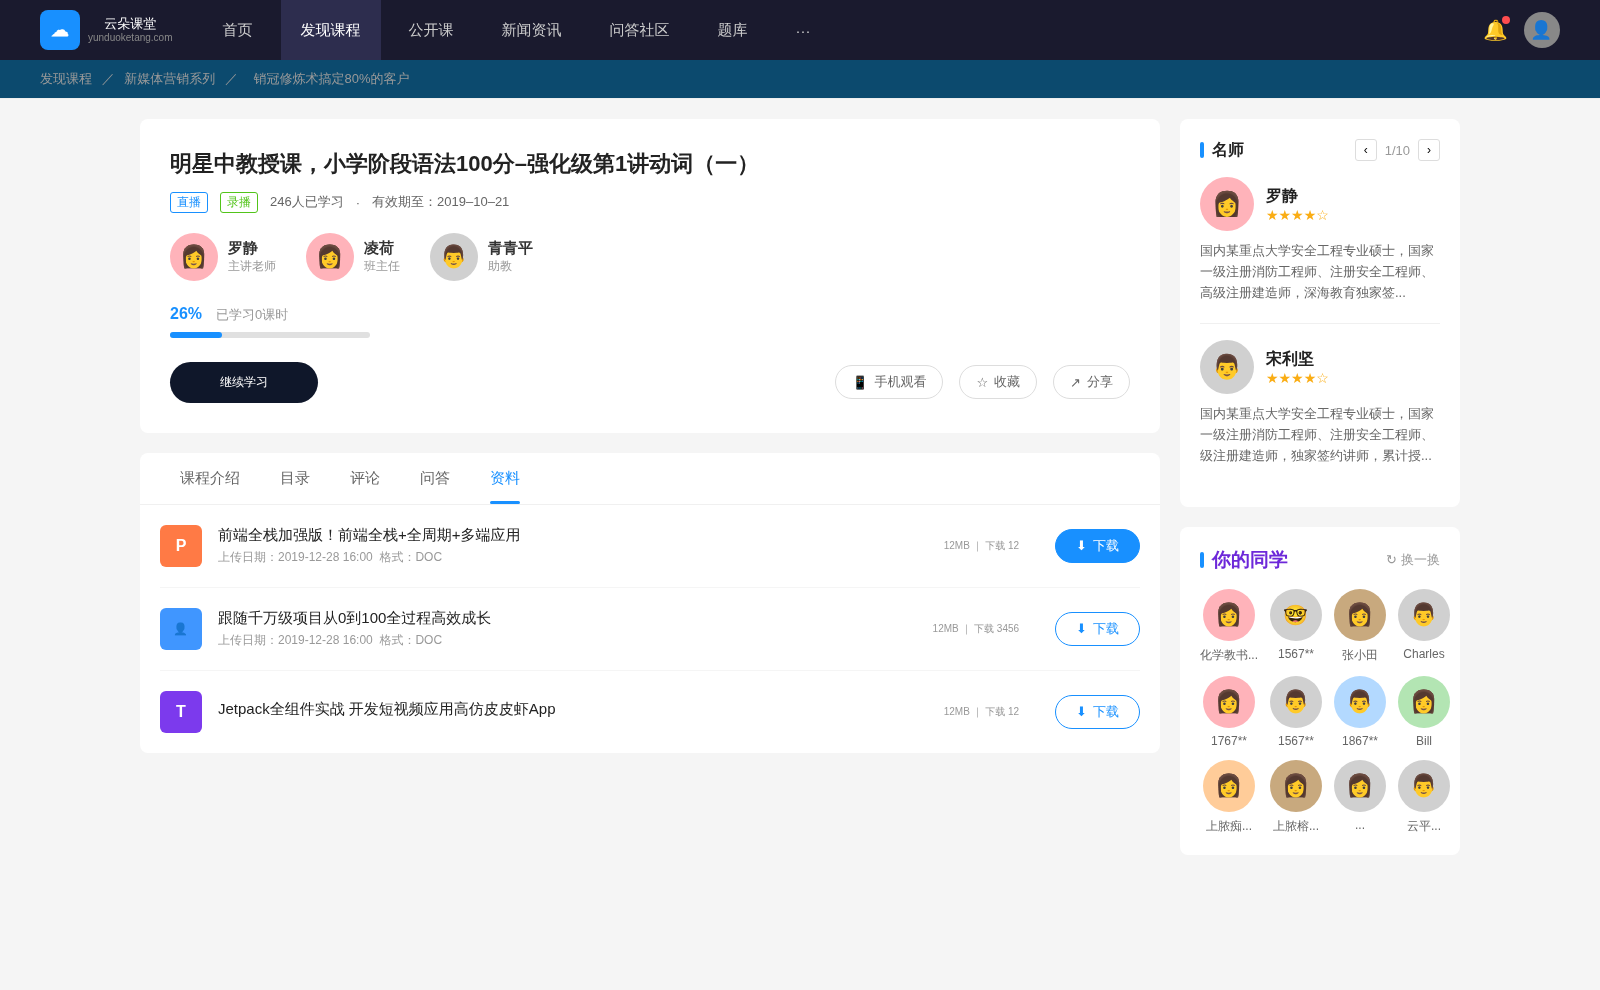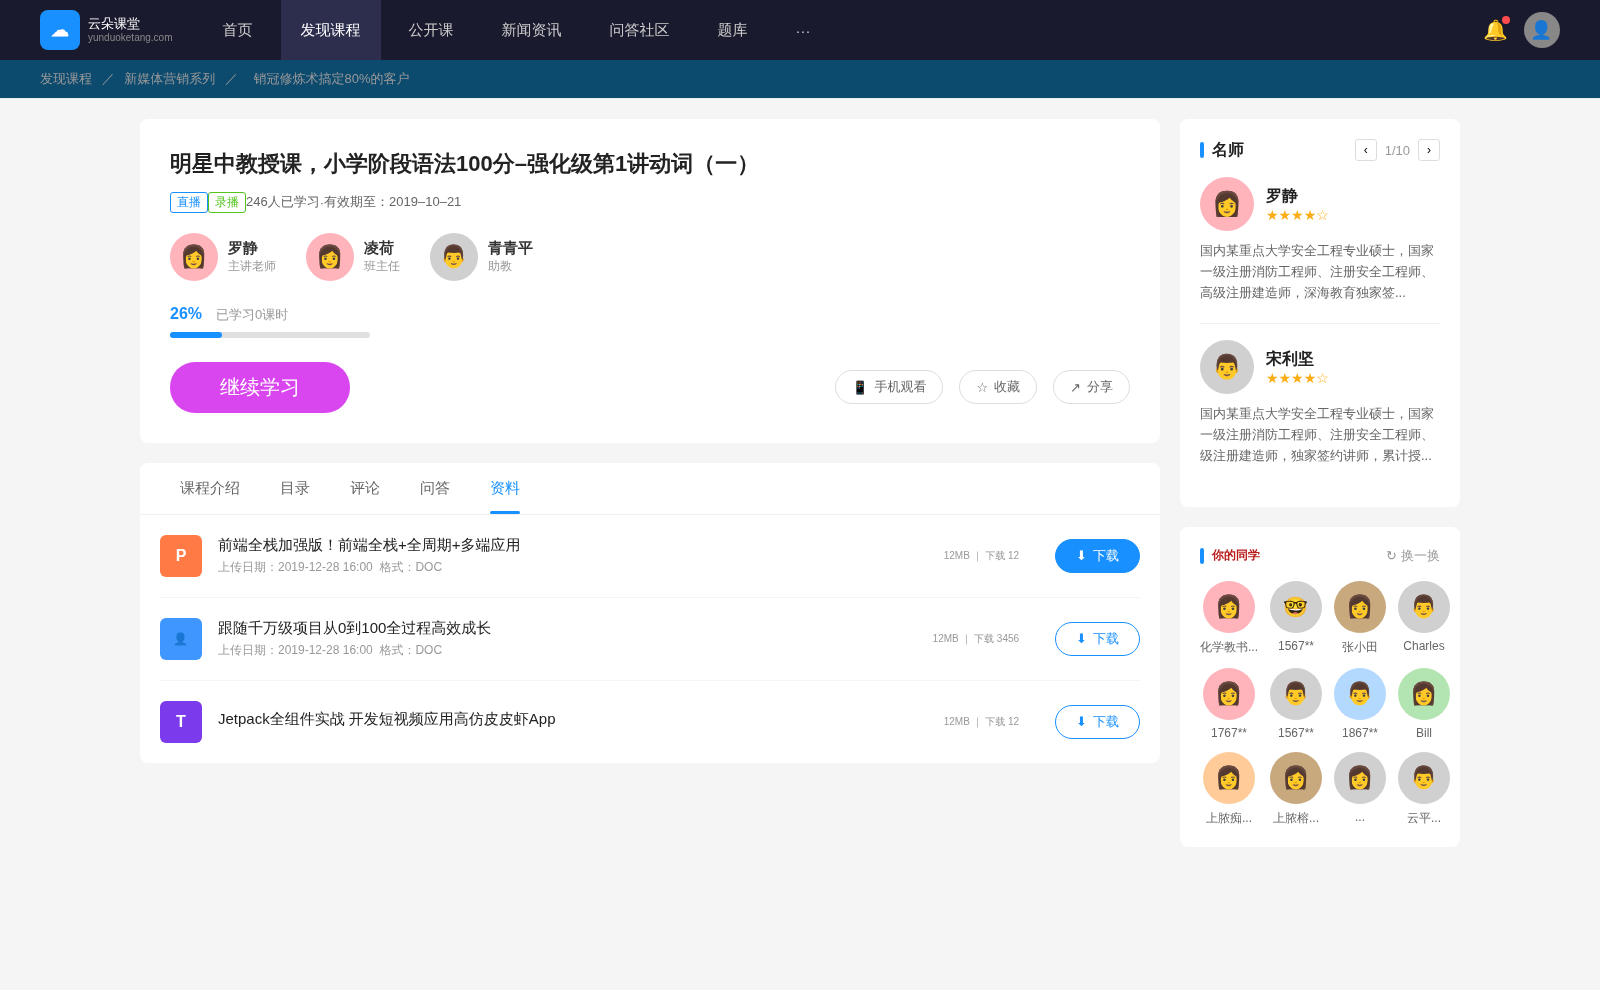--- a/index.html
+++ b/index.html
@@ -2,21 +2,21 @@
 <html><head>
   <meta charset="utf-8">
   <style>
     * { box-sizing: border-box; margin: 0; padding: 0; }
     body { font-family: -apple-system, BlinkMacSystemFont, "PingFang SC", "Microsoft YaHei", sans-serif; background: #f5f5f5; font-size: 14px; color: #333; }
 
     
     .navbar { background: #1a1a2e; height: 60px; display: flex; align-items: center; padding: 0 40px; gap: 0; }
     .logo { display: flex; align-items: center; gap: 8px; margin-right: 30px; }
     .logo-icon { width: 40px; height: 40px; background: #1890ff; border-radius: 8px; display: flex; align-items: center; justify-content: center; color: white; font-size: 18px; font-weight: bold; }
-    .logo-text { color: white; font-size: 13px; line-height: 1.2; }
+    .logo-text { color: white; font-size: 13px; line-height: 1.2; text-align: center; }
     .nav-items { display: flex; gap: 8px; flex: 1; }
     .nav-item { color: #ccc; padding: 0 20px; height: 60px; display: flex; align-items: center; cursor: pointer; font-size: 15px; white-space: nowrap; }
     .nav-item.active { background: #2d2d4e; color: white; }
     .nav-right { display: flex; align-items: center; gap: 16px; margin-left: auto; }
     .bell-icon { color: #ccc; font-size: 20px; position: relative; cursor: pointer; }
     .bell-dot { position: absolute; top: -2px; right: -2px; width: 8px; height: 8px; background: #ff4d4f; border-radius: 50%; }
     .avatar-nav { width: 36px; height: 36px; border-radius: 50%; background: #888; overflow: hidden; cursor: pointer; display: flex; align-items: center; justify-content: center; font-size: 18px; }
 
     
     .breadcrumb { background: #0c4a6e; padding: 10px 40px; font-size: 13px; color: #999; border-bottom: 1px solid #eee; }
@@ -24,36 +24,36 @@
     .breadcrumb span { margin: 0 6px; }
 
     
     .main { display: flex; gap: 20px; padding: 20px 40px; max-width: 1400px; margin: 0 auto; }
     .content { flex: 1; min-width: 0; }
     .sidebar { width: 280px; flex-shrink: 0; }
 
     
     .course-card { background: white; border-radius: 8px; padding: 30px; margin-bottom: 20px; }
     .course-title { font-size: 22px; font-weight: bold; color: #222; margin-bottom: 12px; line-height: 1.4; }
-    .course-meta { display: flex; align-items: center; margin-bottom: 20px; color: #666; font-size: 13px; }
+    .course-meta { display: flex; align-items: center; gap: 12px; margin-bottom: 20px; color: #666; font-size: 13px; }
     .tag { border: 1px solid; border-radius: 3px; padding: 1px 6px; font-size: 12px; }
     .tag-live { color: #1890ff; border-color: #1890ff; }
     .tag-record { color: #52c41a; border-color: #52c41a; }
     .teachers { display: flex; gap: 30px; margin-bottom: 24px; }
     .teacher { display: flex; align-items: center; gap: 10px; }
     .teacher-avatar { width: 48px; height: 48px; border-radius: 50%; background: #ddd; overflow: hidden; display: flex; align-items: center; justify-content: center; font-size: 22px; }
     .teacher-info .name { font-weight: bold; font-size: 15px; color: #333; }
     .teacher-info .role { font-size: 12px; color: #999; }
     .progress-section { margin-bottom: 24px; }
     .progress-label { color: #1890ff; font-weight: bold; font-size: 16px; margin-bottom: 18px; }
     .progress-sub { color: #999; font-size: 13px; display: inline; margin-left: 10px; }
     .progress-bar-bg { width: 200px; height: 6px; background: #e0e0e0; border-radius: 3px; margin-top: 8px; }
     .progress-bar-fill { height: 100%; background: #1890ff; border-radius: 3px; }
     .course-actions { display: flex; align-items: center; gap: 20px; }
-    .btn-continue { background: #d946ef; color: white; border: none; border-radius: 25px; padding: 12px 50px; font-size: 20px; cursor: pointer; }
+    .btn-continue { background: #0f172a; color: white; border: none; border-radius: 25px; padding: 12px 50px; font-size: 12px; cursor: pointer; }
     .action-btns { display: flex; gap: 16px; margin-left: auto; }
     .action-btn { display: flex; align-items: center; gap: 6px; color: #666; border: 1px solid #ddd; border-radius: 20px; padding: 7px 16px; cursor: pointer; font-size: 13px; background: white; }
 
     
     .tabs-card { background: white; border-radius: 8px; margin-bottom: 20px; }
     .tabs-bar { display: flex; padding: 0 20px; border-bottom: 1px solid #f0f0f0; }
     .tab { padding: 16px 20px; color: #666; cursor: pointer; font-size: 15px; position: relative; }
     .tab.active { color: #1890ff; }
     .tab.active::after { content: ''; position: absolute; bottom: 0; left: 50%; transform: translateX(-50%); width: 30px; height: 3px; background: #1890ff; border-radius: 2px; }
 
@@ -83,21 +83,21 @@
     .teacher-card-item { margin-bottom: 20px; }
     .teacher-card-header { display: flex; align-items: center; gap: 12px; margin-bottom: 10px; }
     .teacher-card-avatar { width: 54px; height: 54px; border-radius: 50%; background: #f0f0f0; overflow: hidden; display: flex; align-items: center; justify-content: center; font-size: 24px; }
     .teacher-card-name { font-size: 16px; font-weight: bold; color: #222; }
     .stars { color: #faad14; font-size: 14px; }
     .teacher-card-desc { font-size: 13px; color: #666; line-height: 1.6; }
     .divider { height: 1px; background: #f0f0f0; margin: 16px 0; }
 
     
     .classmates-header { display: flex; align-items: center; justify-content: space-between; margin-bottom: 16px; }
-    .classmates-title { font-size: 12px; font-weight: bold; color: #b91c1c; display: flex; align-items: center; gap: 8px; }
+    .classmates-title { font-size: 19px; font-weight: bold; color: #6d28d9; display: flex; align-items: center; gap: 8px; }
     .classmates-title::before { content: ''; width: 4px; height: 16px; background: #1890ff; border-radius: 2px; }
     .switch-btn { color: #999; font-size: 13px; cursor: pointer; display: flex; align-items: center; gap: 4px; }
     .classmates-grid { display: grid; grid-template-columns: repeat(4, 1fr); gap: 12px; }
     .classmate-item { display: flex; flex-direction: column; align-items: center; gap: 6px; }
     .classmate-avatar { width: 52px; height: 52px; border-radius: 50%; background: #f0f0f0; overflow: hidden; display: flex; align-items: center; justify-content: center; font-size: 22px; }
     .classmate-name { font-size: 12px; color: #666; text-align: right; max-width: 60px; overflow: hidden; text-overflow: ellipsis; white-space: nowrap; }
 
     
     .av-pink { background: #ffb3ba; }
     .av-blue { background: #b3d9ff; }

